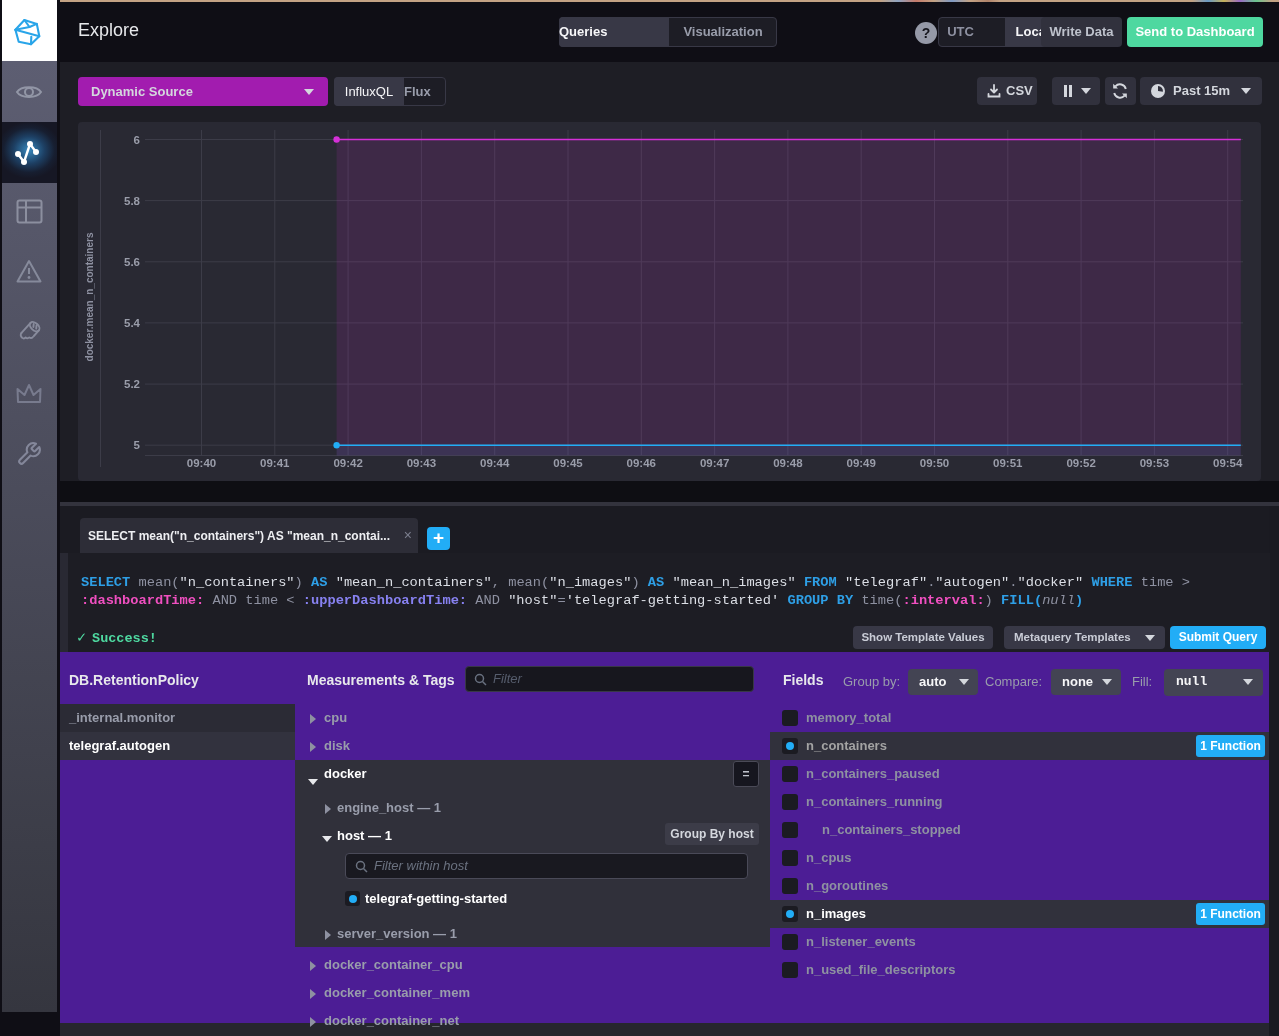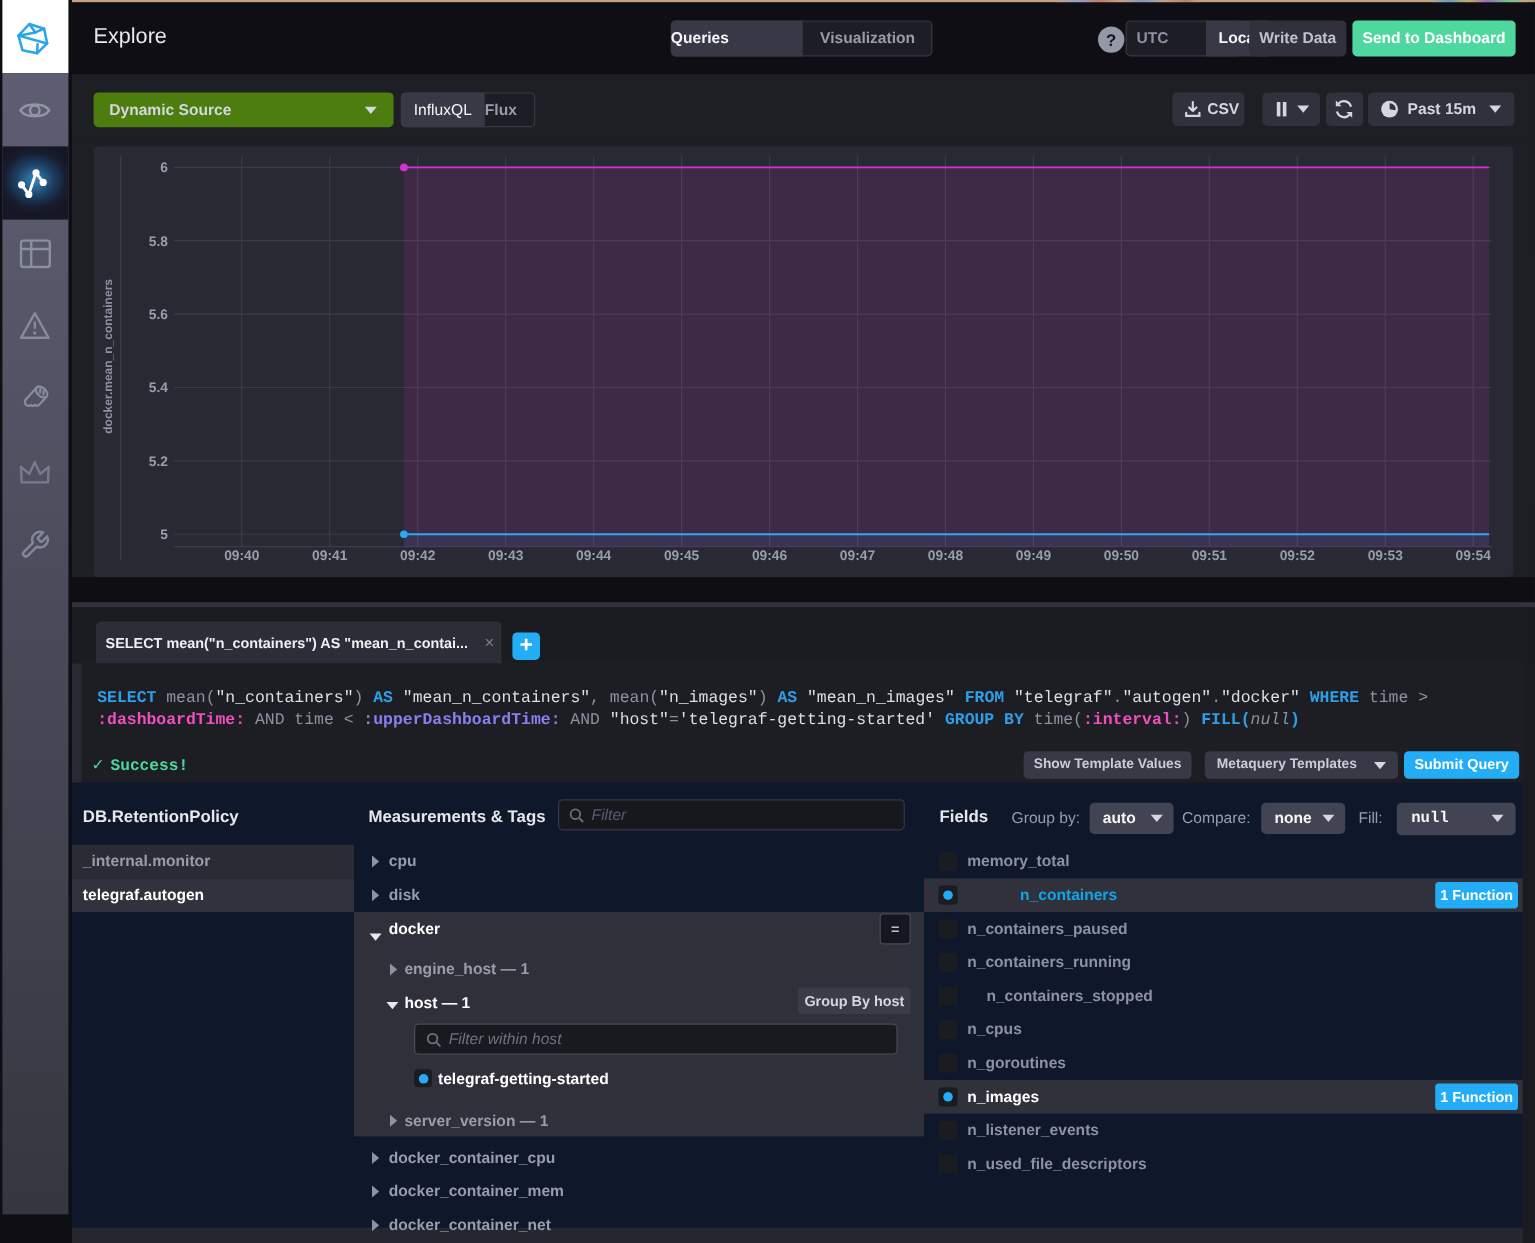--- a/index.html
+++ b/index.html
@@ -40,21 +40,21 @@
 
   <div class="abs" style="left:981px; top:15px; width:81px; height:30px; background:#31313d; border-radius:4px;
        color:#bec2cc; font-size:13px; font-weight:bold; text-align:center; line-height:30px;">Write Data</div>
 
   <div class="abs" style="left:1067px; top:15px; width:136px; height:30px; background:#4ed8a0; border-radius:4px;
        color:#ffffff; font-size:13px; font-weight:bold; text-align:center; line-height:30px;">Send to Dashboard</div>
 </div>
 
 <div class="abs" style="left:60px; top:62px; width:1219px; height:56px; background:#1e1e25;">
 
-  <div class="abs" style="left:18px; top:15px; width:250px; height:29px; background:#4d7c0f; border-radius:4px;">
+  <div class="abs" style="left:18px; top:15px; width:250px; height:29px; background:#a21caf; border-radius:4px;">
     <div class="abs" style="left:13px; top:0; line-height:29px; font-size:13px; font-weight:bold; color:#d4d7dd;">Dynamic Source</div>
     <span class="caret abs" style="right:14px; top:12px;"></span>
   </div>
 
   <div class="abs" style="left:274px; top:15px; width:112px; height:29px; background:#1d1d25; border:1px solid #383846; border-radius:4px;">
     <div class="abs" style="left:-1px; top:-1px; width:70px; height:29px; background:#383846; border-radius:4px 0 0 4px;
          color:#f6f6f8; font-size:13px; font-weight:normal; text-align:center; line-height:29px;">InfluxQL</div>
     <div class="abs" style="left:69px; top:0; width:42px; height:27px; color:#999dab; font-size:13px; font-weight:bold; text-align:left; line-height:27px;">Flux</div>
   </div>
 
@@ -191,21 +191,21 @@
     <div class="abs" style="left:785px; top:73px; width:140px; height:23px; background:#383846; border-radius:4px;
          font-family:'Liberation Sans',sans-serif; color:#c9ccd6; font-size:11.5px; font-weight:bold; text-align:center; line-height:23px;">Show Template Values</div>
     <div class="abs" style="left:936px; top:73px; width:161px; height:23px; background:#383846; border-radius:4px;">
       <div class="abs" style="left:10px; top:0; line-height:23px; font-size:11.5px; font-weight:bold; color:#c9ccd6; font-family:'Liberation Sans',sans-serif;">Metaquery Templates</div>
       <span class="caret abs" style="right:10px; top:9px;"></span>
     </div>
     <div class="abs" style="left:1102px; top:73px; width:96px; height:23px; background:#22adf6; border-radius:4px;
          font-family:'Liberation Sans',sans-serif; color:#fff; font-size:12px; font-weight:bold; text-align:center; line-height:23px;">Submit Query</div>
   </div>
 
-  <div class="abs" style="left:0; top:150px; width:1209px; height:384px; background:#0f172a;">
+  <div class="abs" style="left:0; top:150px; width:1209px; height:384px; background:#4c1d95;">
 
     <div class="abs" style="left:0; top:371px; width:1209px; height:13px; background:#26262e;"></div>
 
     <div class="abs" style="left:9px; top:20px; font-size:14px; font-weight:bold; color:#e7e8eb;">DB.RetentionPolicy</div>
     <div class="abs" style="left:0; top:52px; width:235px; height:28px; background:#2b2b35; color:#999dab; font-size:13px; font-weight:bold;">
       <div class="abs" style="left:9px; top:0; line-height:28px;">_internal.monitor</div>
     </div>
     <div class="abs" style="left:0; top:80px; width:235px; height:28px; background:#32323e; color:#ffffff; font-size:13px; font-weight:bold;">
       <div class="abs" style="left:9px; top:0; line-height:28px;">telegraf.autogen</div>
     </div>
@@ -280,21 +280,21 @@
   </div>
 </div>
 
 <div id="fields">
     <div class="abs" style="left:782px; top:710px; width:16px; height:16px; background:#1b1b22; border-radius:3px;"></div>
     <div class="abs" style="left:806px; top:704px; line-height:28px; font-size:13px; font-weight:bold; color:#8e91a1;">memory_total</div>
     <div class="abs" style="left:770px; top:732px; width:499px; height:28px; background:#31313c;"></div>
     <div class="abs" style="left:782px; top:738px; width:16px; height:16px; background:#1b1b22; border-radius:3px;">
       <div class="abs" style="left:4px; top:4px; width:8px; height:8px; border-radius:50%; background:#22adf6;"></div>
     </div>
-    <div class="abs" style="left:850px; top:732px; line-height:28px; font-size:13px; font-weight:bold; color:#0ea5e9;">n_containers</div>
+    <div class="abs" style="left:806px; top:732px; line-height:28px; font-size:13px; font-weight:bold; color:#a3a3a3;">n_containers</div>
     <div class="abs" style="left:1196px; top:735px; width:69px; height:22px; background:#22adf6; border-radius:3px; color:#fff; font-size:12px; font-weight:bold; text-align:center; line-height:22px;">1 Function</div>
     <div class="abs" style="left:782px; top:766px; width:16px; height:16px; background:#1b1b22; border-radius:3px;"></div>
     <div class="abs" style="left:806px; top:760px; line-height:28px; font-size:13px; font-weight:bold; color:#8e91a1;">n_containers_paused</div>
     <div class="abs" style="left:782px; top:794px; width:16px; height:16px; background:#1b1b22; border-radius:3px;"></div>
     <div class="abs" style="left:806px; top:788px; line-height:28px; font-size:13px; font-weight:bold; color:#8e91a1;">n_containers_running</div>
     <div class="abs" style="left:782px; top:822px; width:16px; height:16px; background:#1b1b22; border-radius:3px;"></div>
     <div class="abs" style="left:806px; top:816px; line-height:28px; font-size:13px; font-weight:bold; color:#8e91a1;margin-left:16px;">n_containers_stopped</div>
     <div class="abs" style="left:782px; top:850px; width:16px; height:16px; background:#1b1b22; border-radius:3px;"></div>
     <div class="abs" style="left:806px; top:844px; line-height:28px; font-size:13px; font-weight:bold; color:#8e91a1;">n_cpus</div>
     <div class="abs" style="left:782px; top:878px; width:16px; height:16px; background:#1b1b22; border-radius:3px;"></div>

